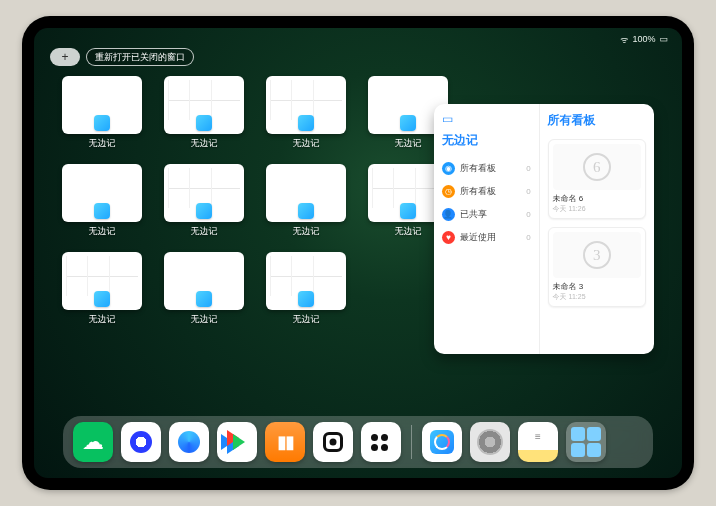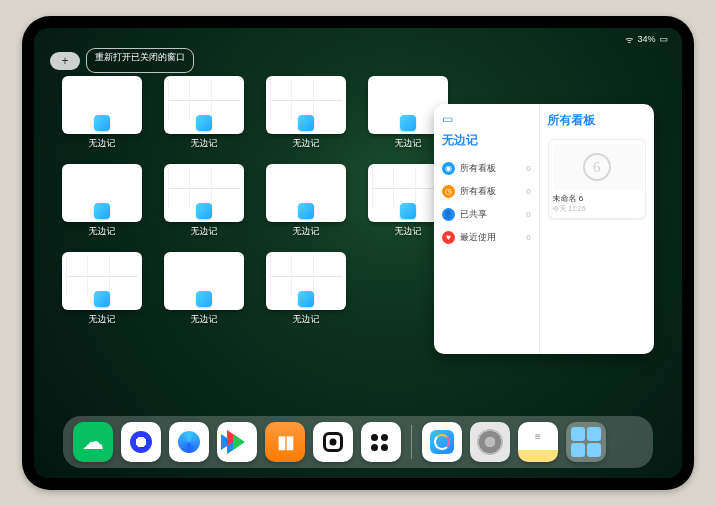--- a/index.html
+++ b/index.html
@@ -37,21 +37,21 @@
     position: absolute; top: 20px; left: 16px;
     display: flex; gap: 6px; align-items: center;
   }
   .plus-btn {
     width: 30px; height: 18px; border-radius: 9px;
     background: rgba(255,255,255,0.8);
     color:#333; font-size:12px; line-height:18px; text-align:center;
     font-weight:500;
   }
   .pill {
-    height: 25px; padding: 0 8px; border-radius: 9px;
+    height: 18px; padding: 0 8px; border-radius: 9px;
     border: 1px solid rgba(255,255,255,0.75);
     color:#fff; font-size: 9px; line-height:16px;
     background: rgba(0,0,0,0.15);
   }
   
   .thumbs {
     position: absolute; top: 48px; left: 28px;
     width: 392px;
     display: flex; flex-wrap: wrap; gap: 14px 22px;
   }
@@ -152,21 +152,21 @@
 </head>
 <body>
 
 <div class="ipad">
   <div class="screen">
 
     <div class="status">
       <span></span>
       <span class="status-right">
         <span>ᯤ</span>
-        <span>34%</span>
+        <span>100%</span>
         <span>▭</span>
       </span>
     </div>
 
     <div class="topbar">
       <div class="plus-btn">+</div>
       <div class="pill">重新打开已关闭的窗口</div>
     </div>
 
     <div class="thumbs" id="thumbs">
@@ -276,20 +276,27 @@
       <div class="panel-right">
         <div class="panel-title-right">所有看板</div>
         <div id="boards" style="display:flex;flex-direction:column;gap:8px;">
             <div class="board-card">
               <div class="board-prev">
                 <div class="sketch six"></div>
               </div>
               <div class="board-title">未命名 6</div>
               <div class="board-sub">今天 11:26</div>
             </div>
+            <div class="board-card">
+              <div class="board-prev">
+                <div class="sketch three"></div>
+              </div>
+              <div class="board-title">未命名 3</div>
+              <div class="board-sub">今天 11:25</div>
+            </div>
           </div>
       </div>
     </div>
 
     <div class="dock" id="dock">
         <div class="dock-icon wechat">
           <span style="font-size:22px">☁</span>
         </div>
         <div class="dock-icon quark">
           <div class="quark-inner"></div>

